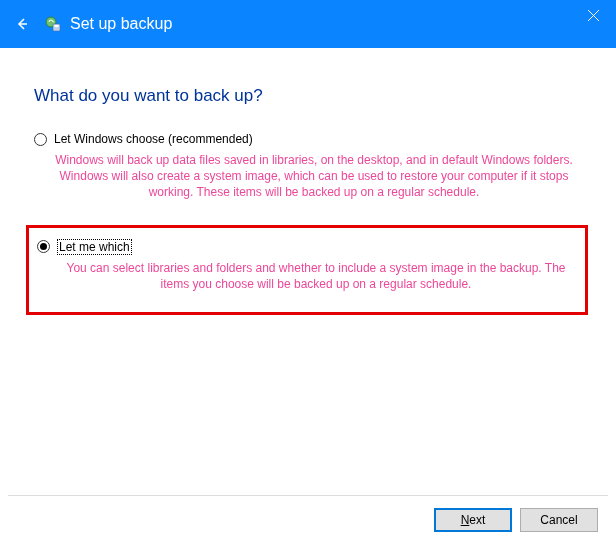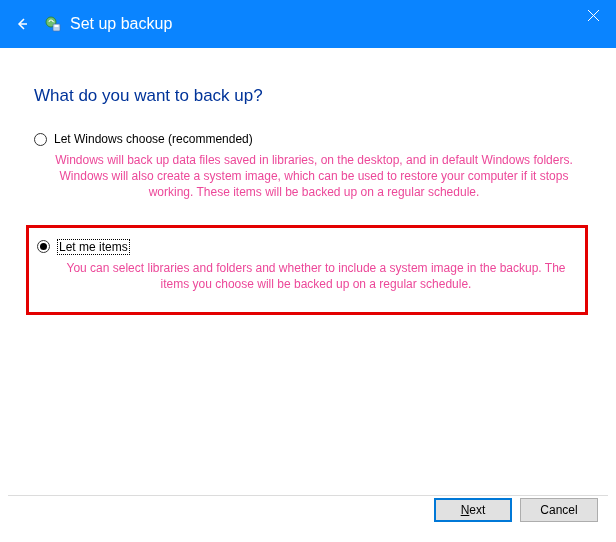--- a/index.html
+++ b/index.html
@@ -104,21 +104,21 @@
   }
   .highlight-box {
     border: 3px solid #e30000;
     padding: 10px 10px 18px 8px;
     margin-top: 22px;
     margin-left: -8px;
     margin-right: -6px;
   }
   .button-bar {
     position: absolute;
-    bottom: 20px;
+    bottom: 10px;
     right: 18px;
     display: flex;
     gap: 8px;
   }
   .button-bar-line {
     position: absolute;
     bottom: 46px;
     left: 8px;
     right: 8px;
     height: 1px;
@@ -179,21 +179,21 @@
       <span class="radio"></span>
       <span class="radio-label">Let Windows choose (recommended)</span>
     </div>
     <div class="desc">Windows will back up data files saved in libraries, on the desktop, and in default Windows folders. Windows will also create a system image, which can be used to restore your computer if it stops working. These items will be backed up on a regular schedule.</div>
   </div>
 
   <div class="highlight-box">
     <div class="option-block" style="margin-bottom:0">
       <div class="radio-row">
         <span class="radio selected"></span>
-        <span class="radio-label"><span class="focus-rect">Let me items</span></span>
+        <span class="radio-label"><span class="focus-rect">Let me which</span></span>
       </div>
       <div class="desc">You can select libraries and folders and whether to include a system image in the backup. The items you choose will be backed up on a regular schedule.</div>
     </div>
   </div>
 </div>
 
 <div class="button-bar-line"></div>
 <div class="button-bar">
   <button class="btn primary">
       <span><span class="mnemo">N</span>ext</span>

